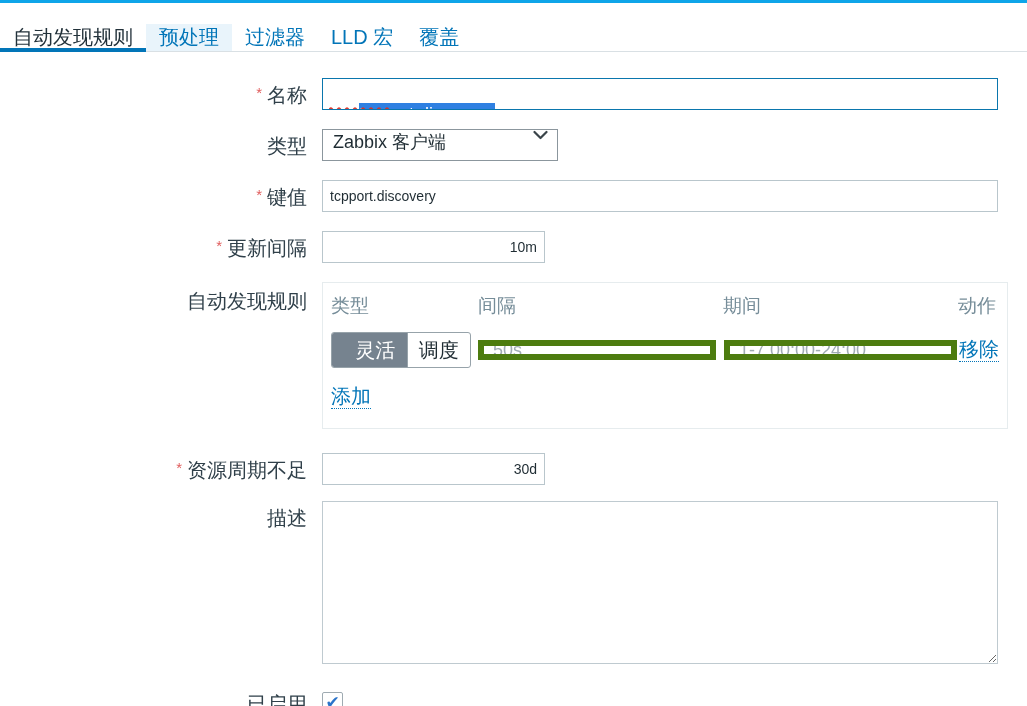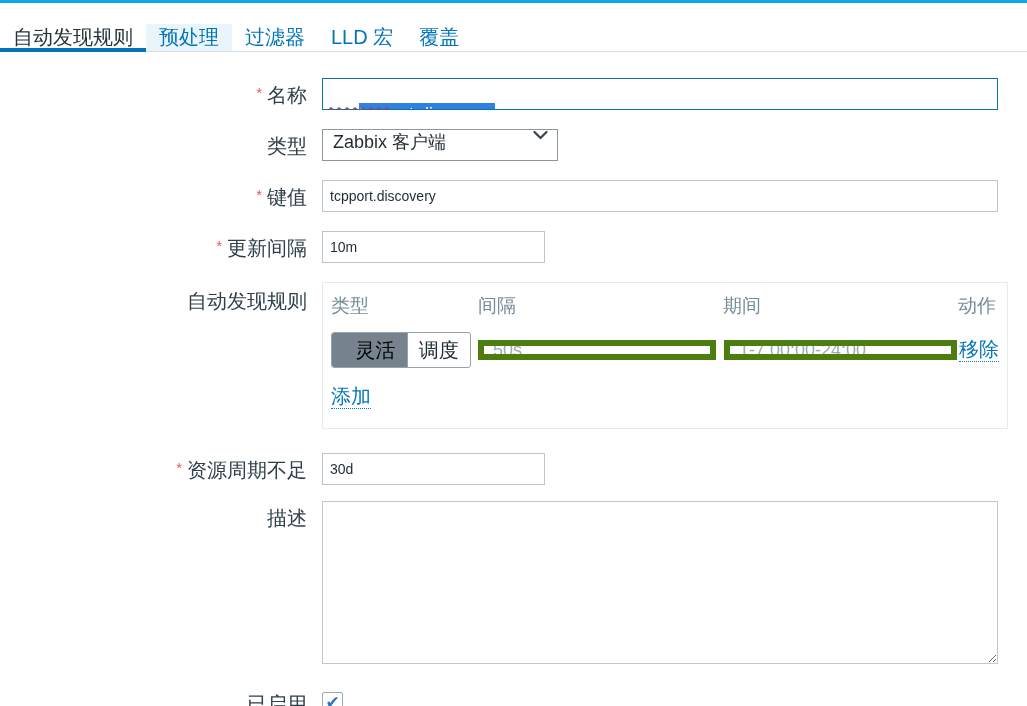--- a/index.html
+++ b/index.html
@@ -32,21 +32,21 @@
     flex:0 0 322px; box-sizing:border-box; text-align:right;
     padding:4px 15px 0 0; font-size:20px; color:#30404a; white-space:nowrap;
   }
   .req { color:var(--required-red,#e45959); font-size:15px; margin-right:5px; vertical-align:4px; }
 
   .inp {
     height:32px; box-sizing:border-box; border:1px solid #b9c6cc; background:#fff;
     font-family:inherit; font-size:14px; color:#1f2c33; padding:0 7px; outline:none;
   }
   .inp.full { width:676px; }
-  .inp.short { width:223px; }
+  .inp.short { width:223px;text-align:right; }
   .inp::placeholder { color:#9fabb2; opacity:1; }
 
   
   .namebox {
     position:relative; width:676px; height:32px; box-sizing:border-box;
     border:1px solid #0a76ad; background:#fff; padding:4px 0 0 6px;
     font-size:18px; white-space:pre; cursor:text; overflow:hidden;
   }
   .sel { background:var(--selection-bg,#3183e0); color:#fff; padding:1px 0 3px; }
   .squiggle { position:absolute; left:6px; top:27px; }
@@ -69,21 +69,21 @@
   .bcontrols { display:flex; align-items:center; }
   .seg {
     display:flex; width:140px; height:36px; box-sizing:border-box;
     border:1px solid #97a3aa; border-radius:3px; overflow:hidden; background:#fff;
   }
   .seg .opt {
     flex:1; display:flex; align-items:center; justify-content:center;
     font-size:20px; color:#1f2c33; cursor:pointer;
   }
   .seg .opt + .opt { border-left:1px solid #97a3aa; }
-  .seg .opt.on { background:var(--segment-selected-bg,#76838f); color:#000000; cursor:default;padding-left:12px; }
+  .seg .opt.on { background:var(--segment-selected-bg,#76838f); color:#ffffff; cursor:default;padding-left:12px; }
   .binp {
     height:20px; box-sizing:border-box; border:6px solid #4d7c0f;
     font-family:inherit; font-size:18px; padding:0 9px; color:#1f2c33; outline:none;
   }
   .binp::placeholder { color:#9fabb2; opacity:1; }
   .binp.w1 { width:238px; margin-left:7px; }
   .binp.w2 { width:233px; margin-left:8px; }
   .linkbtn {
     color:var(--link-blue,#0275b8); font-size:20px; cursor:pointer;
     border-bottom:1px dotted var(--link-blue,#0275b8); line-height:1.15; white-space:nowrap;

